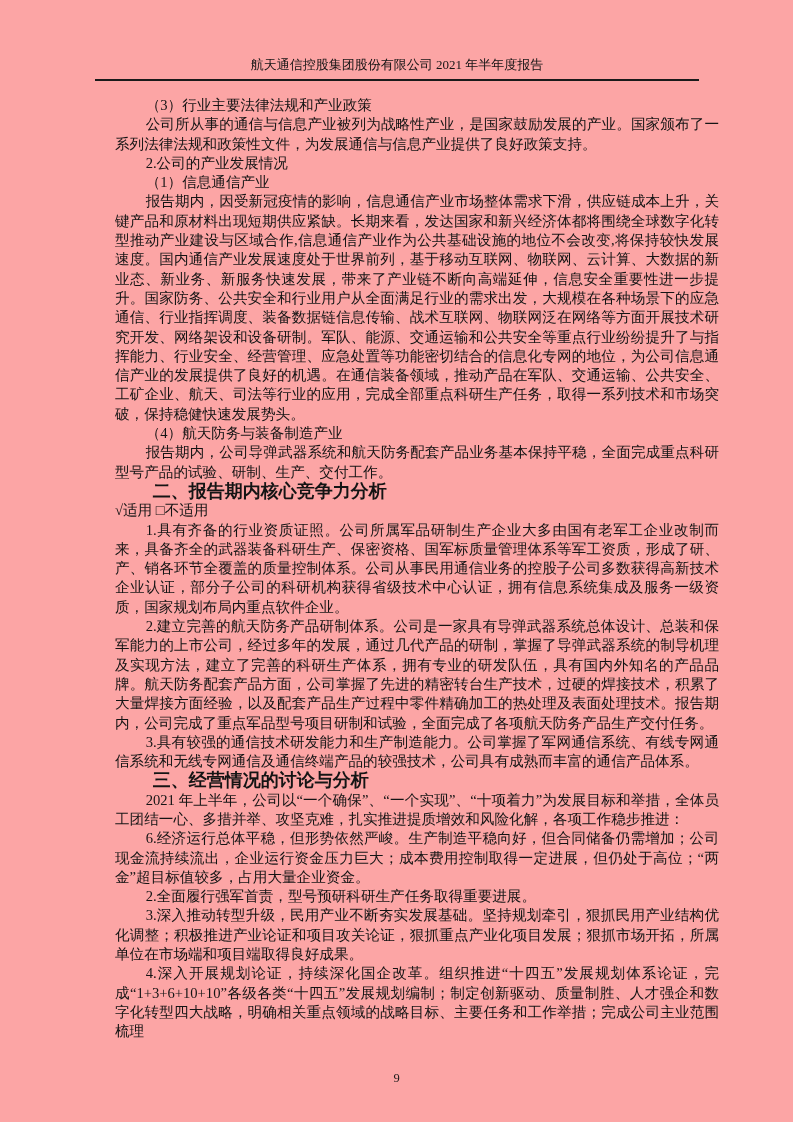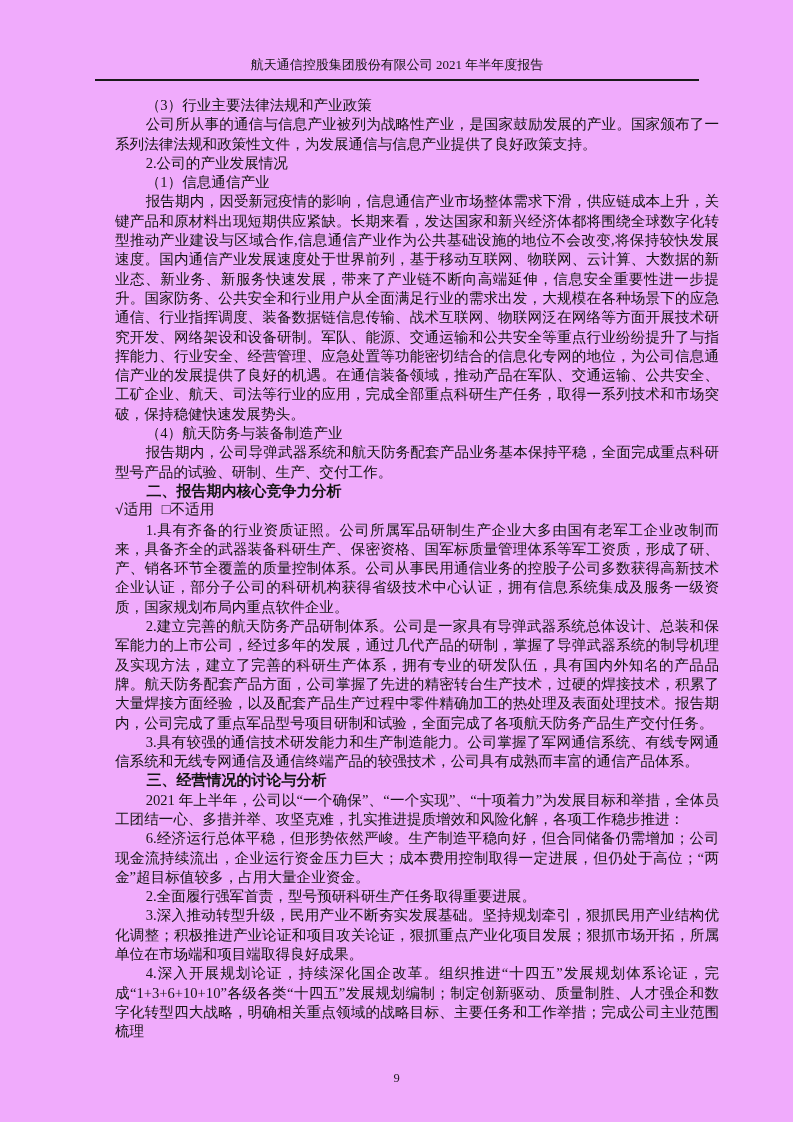--- a/index.html
+++ b/index.html
@@ -4,21 +4,21 @@
 <style>
   html, body {
     margin: 0;
     padding: 0;
     background: #ffffff;
   }
   .page {
     position: relative;
     width: 793px;
     height: 1122px;
-    background: #f0abfc;
+    background: #fca5a5;
     font-family: "Liberation Serif", "DejaVu Serif", serif;
     color: #141414;
     overflow: hidden;
   }
   .header {
     position: absolute;
     top: 56px;
     left: 95px;
     width: 604px;
     text-align: center;
@@ -39,28 +39,27 @@
   }
   .content p {
     margin: 0;
     text-indent: 2.1em;
   }
   .content p.noindent {
     text-indent: 0;
   }
   .sec-heading {
     font-weight: bold;
-    font-size: 15px;
+    font-size: 18px;
     margin: 17px 0 6px 0;
     text-indent: 0.55em;
     text-align: left;
   }
   .applicability {
     text-indent: 0.15em;
-    font-family: Liberation Mono, monospace;
   }
   .footer {
     position: absolute;
     bottom: 36px;
     left: 0;
     width: 100%;
     text-align: center;
     font-size: 12.5px;
     color: #1a1a1a;
   }

